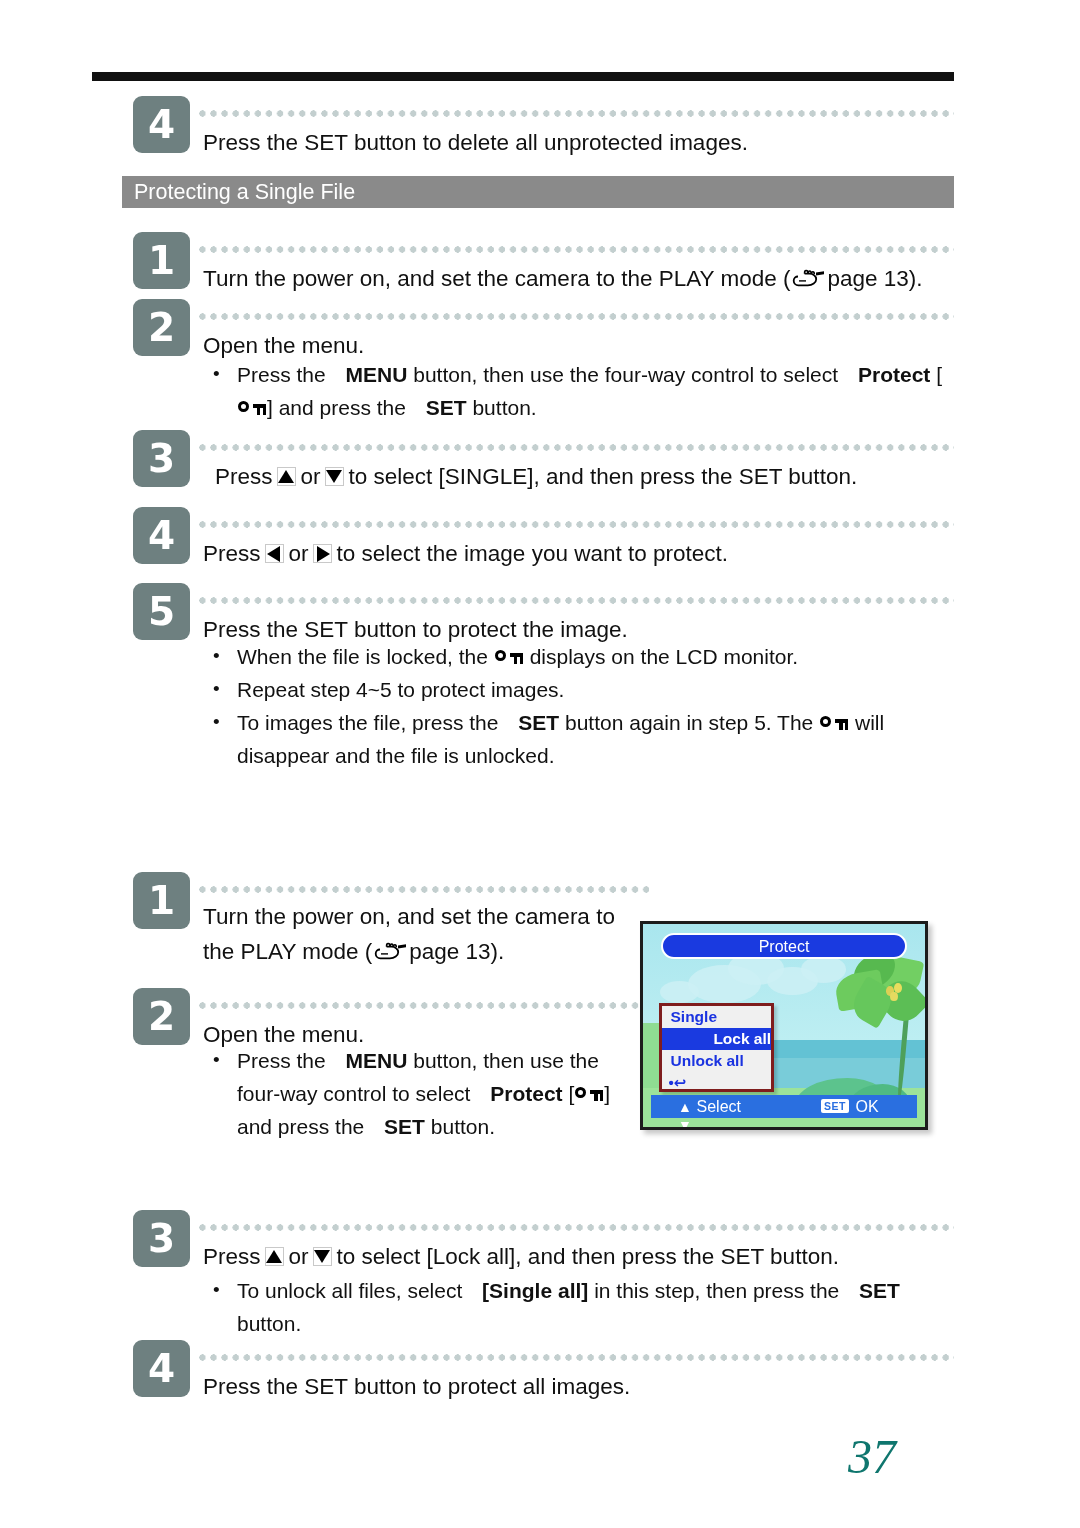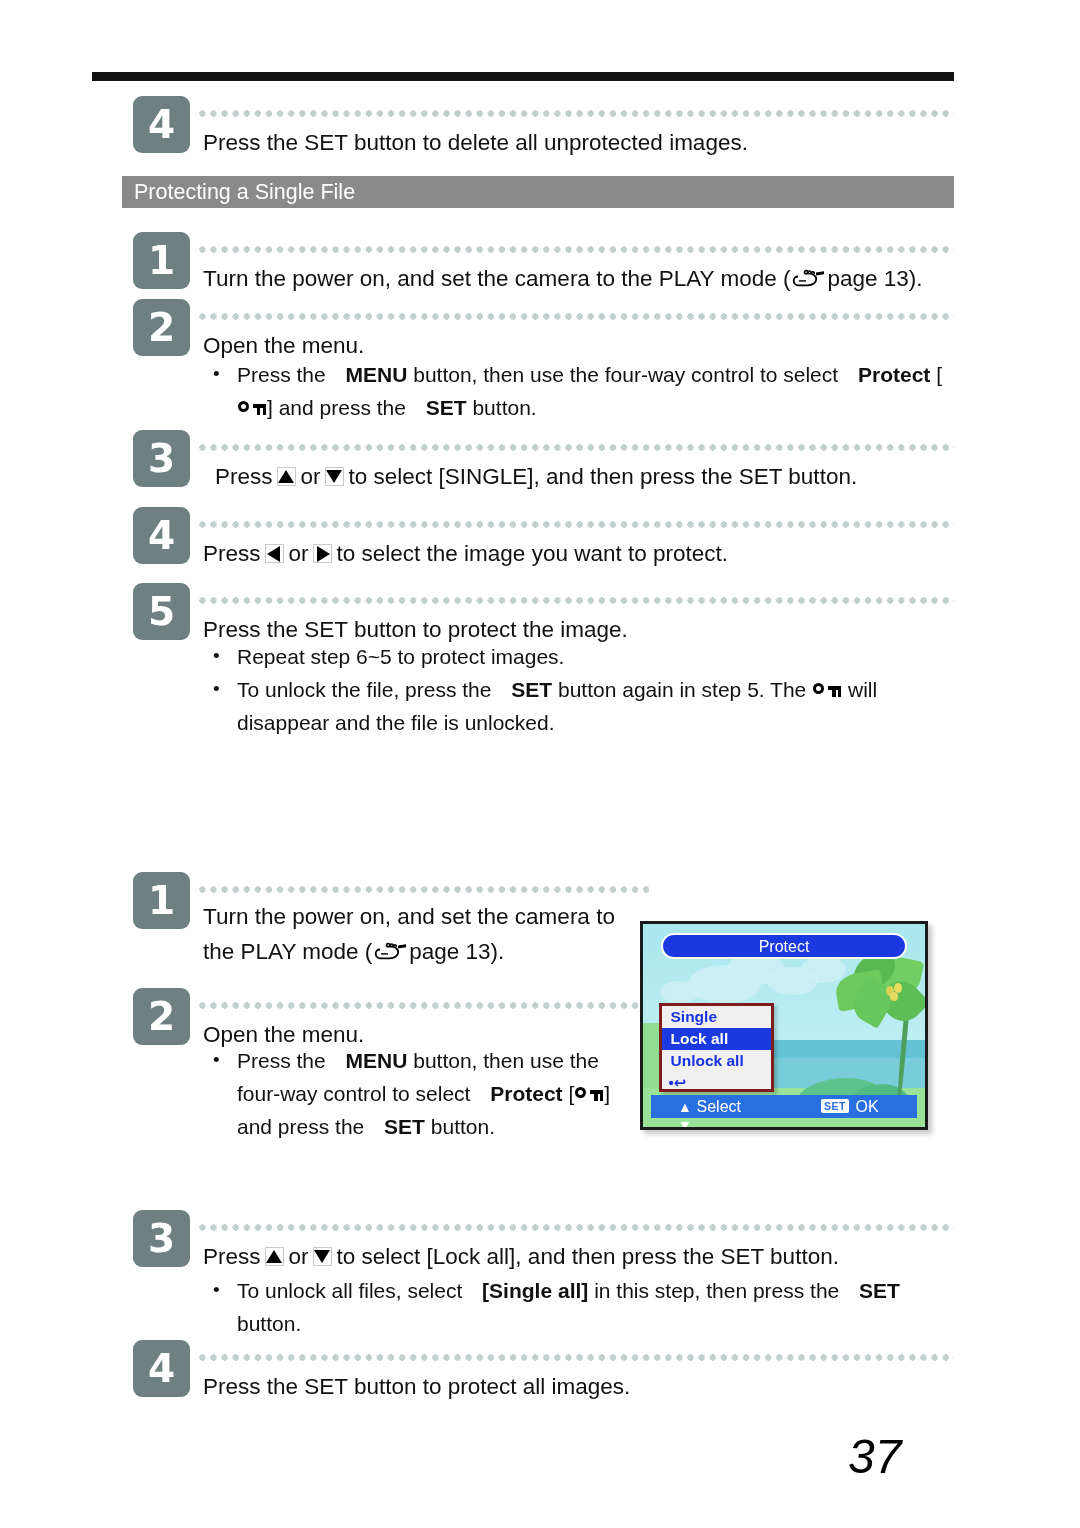--- a/index.html
+++ b/index.html
@@ -177,40 +177,40 @@
   }
   .lcd-menu{
     position:absolute;left:5.5%;top:39%;width:41%;height:44%;
     background:#f0f0f0;border:3px solid #7f1d1d;box-sizing:border-box;
     box-shadow:3px 3px 3px rgba(0,0,0,.18);
   }
   .mi{
     font-size:15.5px;line-height:22px;color:#1a33e0;font-weight:700;
     padding-left:9px;height:22px;
   }
-  .mi.sel{background:#1a3ae0;color:#ffffff;}
+  .mi.sel{background:#1a3ae0;color:#ffffff;text-align:right;}
   .mi.ret{color:#1a33e0;font-size:15px;padding-left:7px;}
   .lcd-bottom{
     position:absolute;left:3%;top:84%;width:94%;height:11.5%;
     background:#2a6fe0;color:#ffffff;font-size:16px;line-height:24px;
   }
   .lb-left{position:absolute;left:17%;top:0;}
   .lb-updown{position:absolute;left:10%;top:3px;font-size:14px;line-height:18px;}
   .lb-set{
     position:absolute;left:64%;top:4px;
     background:#ffffff;color:#2a6fe0;font-size:10.5px;font-weight:700;
     padding:1px 3px;border-radius:2px;letter-spacing:.5px;line-height:12px;
   }
   .lb-ok{position:absolute;left:77%;top:0;}
 
   
   .pagenum{
     position:absolute;left:848px;top:1429px;
-    font-size:48px;font-style:italic;color:#000000;
-    font-family:Liberation Sans, sans-serif;
+    font-size:48px;font-style:italic;color:#0f766e;
+    font-family:Liberation Serif, serif;
   }
 </style>
 </head>
 <body>
 
 <div class="page">
 
   <div class="top-rule"></div>
 
   <div class="step" style="left:133px;top:96px;width:821px;">
@@ -254,22 +254,23 @@
     <div class="dots" style="left:66px;width:755px;"></div>
     <div class="stext" style="left:70px;top:30px;"><span>Press</span><span class="iarrow left"><s></s><b></b></span><span>or</span><span class="iarrow right"><s></s><b></b></span><span>to select the image you want to protect.</span></div>
   </div>
 
   <div class="step" style="left:133px;top:583px;width:821px;">
     <div class="badge">5</div>
     <div class="dots" style="left:66px;width:755px;"></div>
     <div class="stext" style="left:70px;top:30px;">Press the SET button to protect the image.</div>
   </div>
   <div class="bullets" style="left:207px;top:640px;width:745px;">
-    <p class="bullet"><span>Repeat step 6~5 to protect images.</span></p>
-    <p class="bullet"><span>To unlock the file, press the </span><span class="b">SET</span><span> button again in step 5. The </span><span class="ikey"><i></i><u></u></span><span> will disappear and the file is unlocked.</span></p>
+    <p class="bullet"><span>When the file is locked, the </span><span class="ikey"><i></i><u></u></span><span> displays on the LCD monitor.</span></p>
+    <p class="bullet"><span>Repeat step 4~5 to protect images.</span></p>
+    <p class="bullet"><span>To images the file, press the </span><span class="b">SET</span><span> button again in step 5. The </span><span class="ikey"><i></i><u></u></span><span> will disappear and the file is unlocked.</span></p>
   </div>
 
 
   <div class="step" style="left:133px;top:872px;width:520px;">
     <div class="badge">1</div>
     <div class="dots" style="left:66px;width:450px;"></div>
     <div class="stext" style="left:70px;top:28px;">Turn the power on, and set the camera to</div>
     <div class="stext" style="left:70px;top:63px;"><span>the PLAY mode (</span><span class="ihand"><svg width="34" height="24" viewBox="0 0 34 24">
             <path d="M24 5.5 L32 4.2 L32 7.2 L24 8.4 Z" fill="#000"></path>
             <path d="M6 9.5 c-2.4 0 -4.3 1.9 -4.3 4.2 c0 2.5 2 4.6 4.6 4.6 l9.5 0 c4.6 0 8.4 -2.7 8.4 -6.1 c0 -3.3 -3.2 -5.5 -6.8 -5.5 l-4.8 0" fill="none" stroke="#000" stroke-width="1.8"></path>

